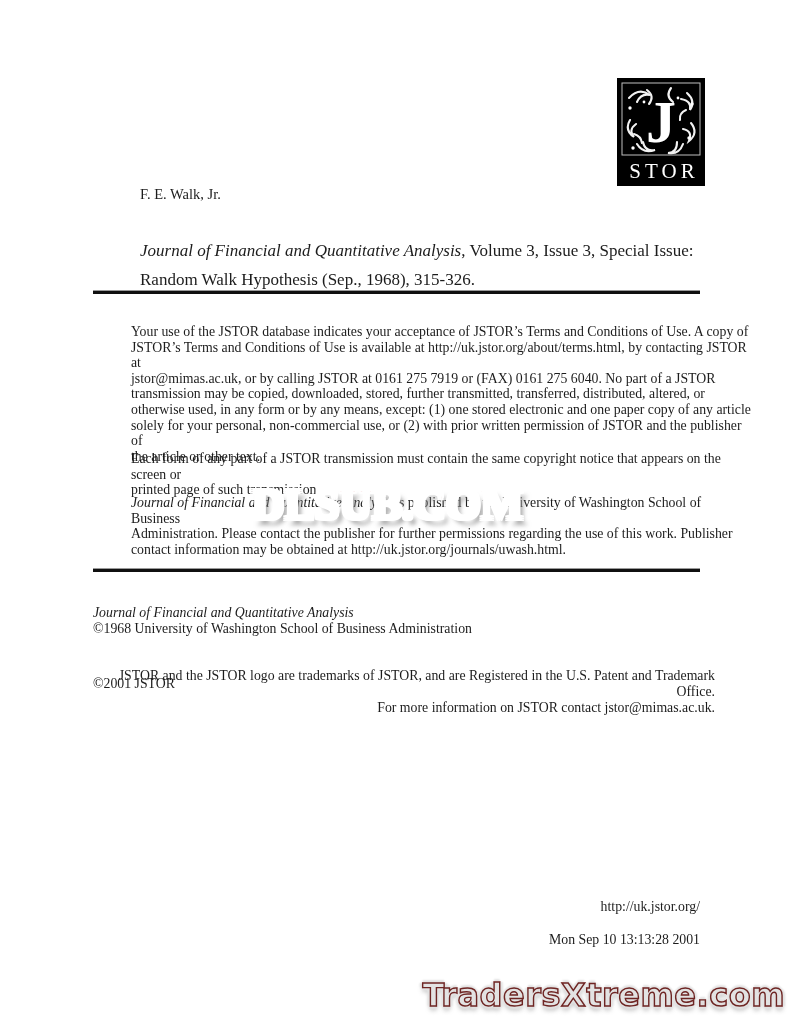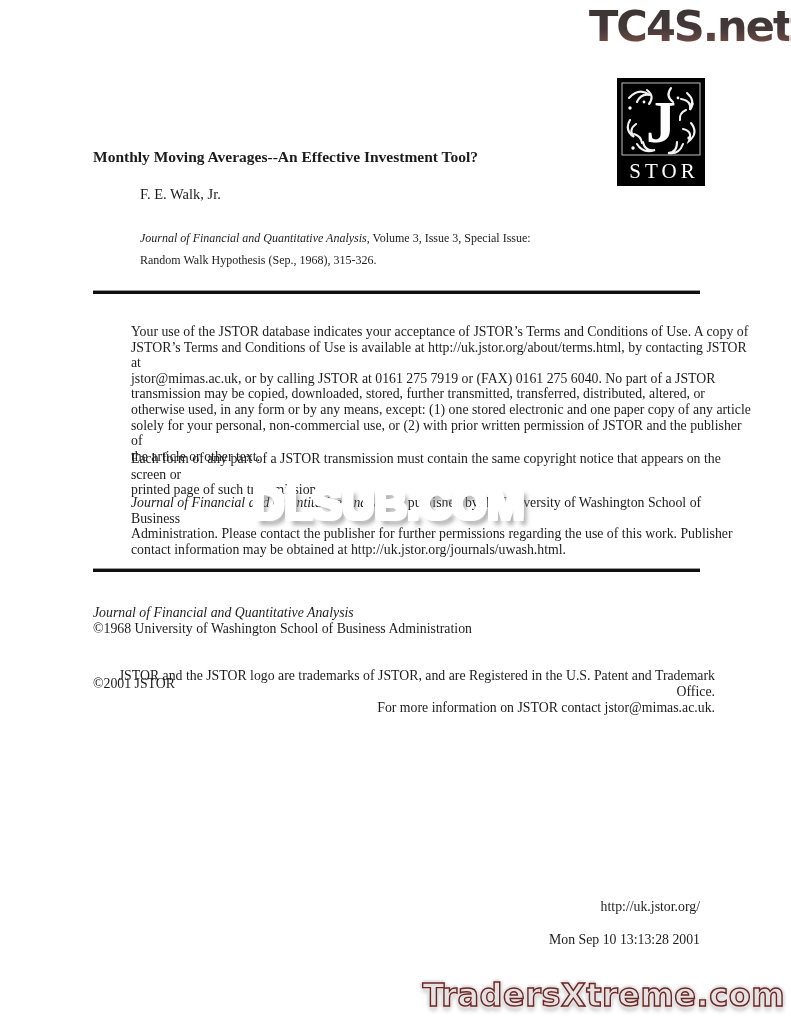--- a/index.html
+++ b/index.html
@@ -16,21 +16,21 @@
     position:absolute; top:1px; left:589px; width:200px;
     font-family:"DejaVu Sans", sans-serif;
     font-weight:bold; font-size:43px; letter-spacing:-2px;
     background:linear-gradient(180deg,#2d2d2d 0%,#3c3434 55%,#6f4a44 80%,#96675f 100%);
     -webkit-background-clip:text; background-clip:text; color:transparent;
     text-shadow:0 0 1px rgba(90,70,68,0.25);
     white-space:nowrap;
   }
   .wm-dlsub{
     position:absolute; top:478px; left:252px;
-    font-family:Liberation Sans, sans-serif;
+    font-family:Liberation Serif, serif;
     font-weight:900; font-size:45px; letter-spacing:0px;
     background:linear-gradient(180deg,#d04545 0%,#b81b20 45%,#d84a4a 55%,#9a1317 100%);
     -webkit-background-clip:text; background-clip:text; color:transparent;
     text-shadow:
       -2px 0 0 #fff, 2px 0 0 #fff, 0 -2px 0 #fff, 0 2px 0 #fff,
       -2px -2px 0 #fff, 2px 2px 0 #fff, -2px 2px 0 #fff, 2px -2px 0 #fff,
       5px 6px 4px rgba(130,130,130,0.65);
     white-space:nowrap;
   }
   .wm-traders{
@@ -48,22 +48,22 @@
   
   .logo{position:absolute; top:78px; left:617px; width:88px; height:108px;}
   
   .abs{position:absolute;}
   .title{
     top:148px; left:93px;
     font-size:15.5px; font-weight:bold; white-space:nowrap;
   }
   .author{top:186px; left:140px; font-size:14.5px;}
   .citation{
-    top:227px; left:140px; width:580px;
-    font-size:12px; line-height:22px; white-space:pre-line;
+    top:236px; left:140px; width:580px;
+    font-size:17px; line-height:29px; white-space:pre-line;
   }
   .it{font-style:italic;}
   .rule{
     left:93px; width:607px; height:4px;
     background:linear-gradient(180deg,#9a9a9a 0 1px,#101010 1px 100%);
   }
   .rule1{top:290px;}
   .rule2{top:568px;}
   .body-par{
     left:93px; width:622px;
@@ -79,21 +79,20 @@
   .urlblock{
     top:899px; left:93px; width:607px;
     text-align:right; font-size:13.8px; line-height:16.5px; white-space:pre-line;
   }
 </style>
 </head>
 <body>
 
 <div class="page">
 
-  <div class="wm-tc4s">TC4S.net</div>
 
   <div class="logo">
     <svg width="88" height="108" viewBox="0 0 88 108" xmlns="http://www.w3.org/2000/svg">
       <rect x="0" y="0" width="88" height="108" fill="#000000"></rect>
       <rect x="5" y="5" width="78" height="72" fill="none" stroke="#ffffff" stroke-width="1" opacity="0.75"></rect>
       <g stroke="#ffffff" stroke-width="2.1" fill="none" stroke-linecap="round" opacity="0.95">
         <path d="M12,20 q10,-11 21,-3 q-9,-2 -13,7"></path>
         <path d="M70,15 q9,8 3,17 q2,-9 -9,-11"></path>
         <path d="M13,42 q-6,10 4,17 q-6,-7 2,-13"></path>
         <path d="M74,45 q8,10 -2,18 q4,-10 -6,-12"></path>
@@ -110,21 +109,20 @@
         <circle cx="16" cy="70" r="1.7"></circle>
         <circle cx="72" cy="60" r="1.7"></circle>
         <circle cx="27" cy="24" r="1.4"></circle>
         <circle cx="61" cy="20" r="1.4"></circle>
       </g>
       <text x="44" y="64" text-anchor="middle" font-family="'Liberation Serif',serif" font-weight="bold" font-size="60" fill="#ffffff">J</text>
       <text x="47" y="100" text-anchor="middle" font-family="'Liberation Serif',serif" font-size="21" letter-spacing="4" fill="#ffffff">STOR</text>
     </svg>
   </div>
 
-  <div class="abs title">Monthly Moving Averages--An Effective Investment Tool?</div>
   <div class="abs author">F. E. Walk, Jr.</div>
   <div class="abs citation"><span class="it">Journal of Financial and Quantitative Analysis</span><span>, Volume 3, Issue 3, Special Issue:
 Random Walk Hypothesis (Sep., 1968), 315-326.</span></div>
 
   <div class="abs rule rule1"></div>
 
   <div class="abs body-par par1">Your use of the JSTOR database indicates your acceptance of JSTOR’s Terms and Conditions of Use.  A copy of
 JSTOR’s Terms and Conditions of Use is available at http://uk.jstor.org/about/terms.html,  by contacting JSTOR at
 jstor@mimas.ac.uk, or by calling JSTOR at 0161 275 7919 or (FAX) 0161 275 6040. No part of a JSTOR
 transmission may be copied, downloaded, stored, further transmitted, transferred, distributed, altered, or

